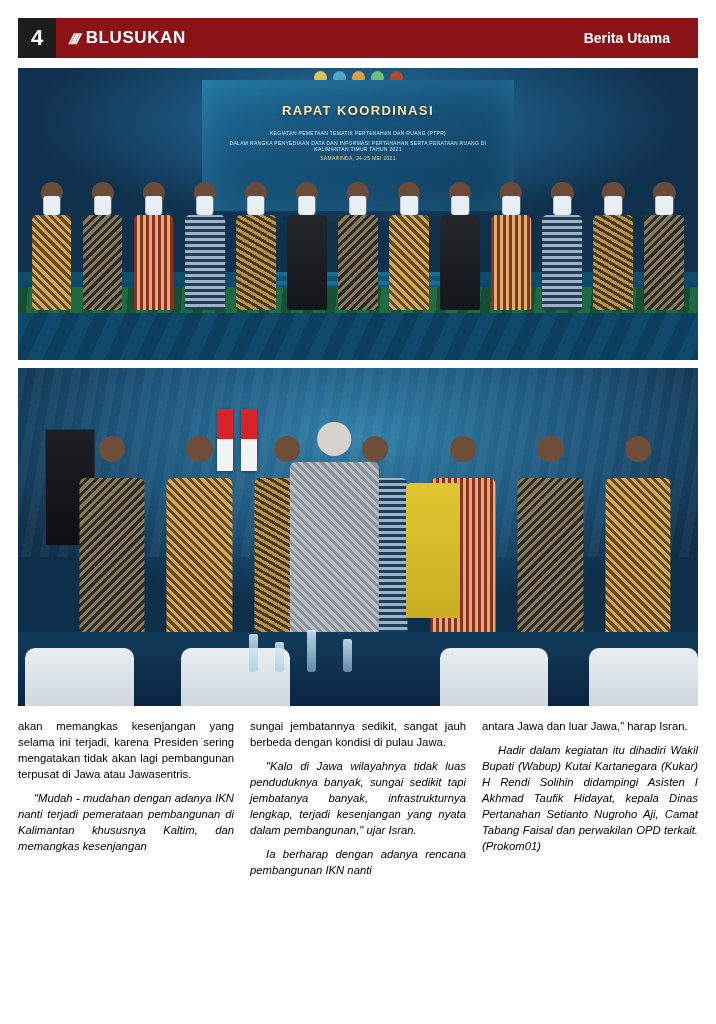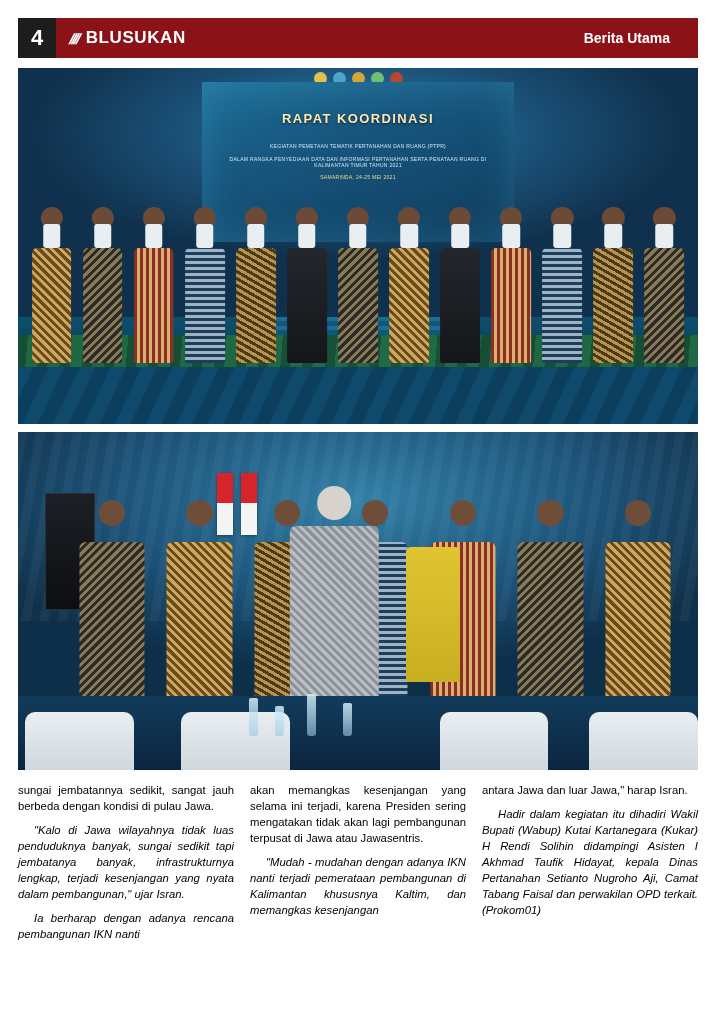--- a/index.html
+++ b/index.html
@@ -73,21 +73,21 @@
     font-weight: bold;
   }
 
   
   .photo {
     position: relative;
     width: 100%;
     overflow: hidden;
     background: #0a1c2e;
   }
-  .photo.one { height: 356px; margin-top: 10px; }
+  .photo.one { height: 292px; margin-top: 10px; }
   .photo.two { height: 338px; margin-top: 8px; }
 
   
   .p1-bg {
     position: absolute;
     inset: 0;
     background:
       radial-gradient(ellipse 60% 45% at 50% 18%, #2e7fa8 0%, #1a4f76 45%, #10314d 80%),
       linear-gradient(#123b5c, #0b2338);
   }
@@ -526,27 +526,27 @@
     <div class="p2-bottles">
       <i></i>
       <i></i>
       <i></i>
       <i></i>
     </div>
   </div>
 
   <div class="columns">
     <div class="col">
+      <p>akan memangkas kesenjangan yang selama ini terjadi, karena Presiden sering mengatakan tidak akan lagi pembangunan terpusat di Jawa atau Jawasentris.</p>
+      <p class="indent">"Mudah - mudahan dengan adanya IKN nanti terjadi pemerataan pembangunan di Kalimantan khususnya Kaltim, dan memangkas kesenjangan</p>
+    </div>
+    <div class="col">
       <p>sungai jembatannya sedikit, sangat jauh berbeda dengan kondisi di pulau Jawa.</p>
       <p class="indent">"Kalo di Jawa wilayahnya tidak luas penduduknya banyak, sungai sedikit tapi jembatanya banyak, infrastrukturnya lengkap, terjadi kesenjangan yang nyata dalam pembangunan," ujar Isran.</p>
       <p class="indent">Ia berharap dengan adanya rencana pembangunan IKN nanti</p>
     </div>
     <div class="col">
-      <p>akan memangkas kesenjangan yang selama ini terjadi, karena Presiden sering mengatakan tidak akan lagi pembangunan terpusat di Jawa atau Jawasentris.</p>
-      <p class="indent">"Mudah - mudahan dengan adanya IKN nanti terjadi pemerataan pembangunan di Kalimantan khususnya Kaltim, dan memangkas kesenjangan</p>
-    </div>
-    <div class="col">
       <p>antara Jawa dan luar Jawa," harap Isran.</p>
       <p class="indent">Hadir dalam kegiatan itu dihadiri Wakil Bupati (Wabup) Kutai Kartanegara (Kukar) H Rendi Solihin didampingi Asisten I Akhmad Taufik Hidayat, kepala Dinas Pertanahan Setianto Nugroho Aji, Camat Tabang Faisal dan perwakilan OPD terkait. (Prokom01)</p>
     </div>
   </div>
 
 </div>
 
 </body></html>

